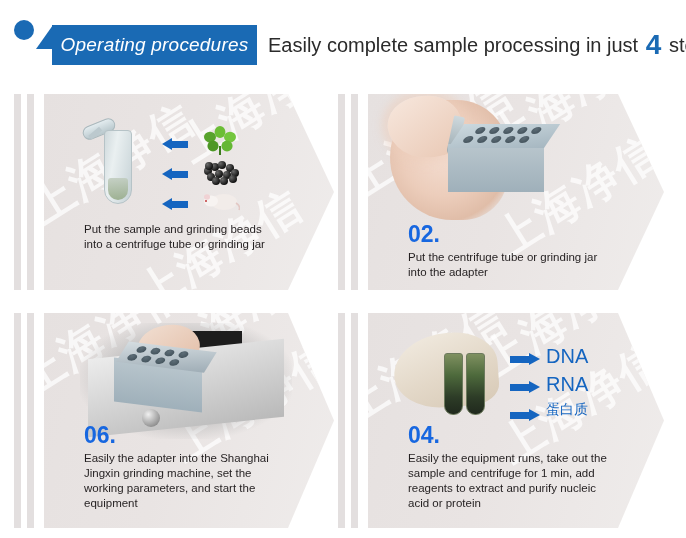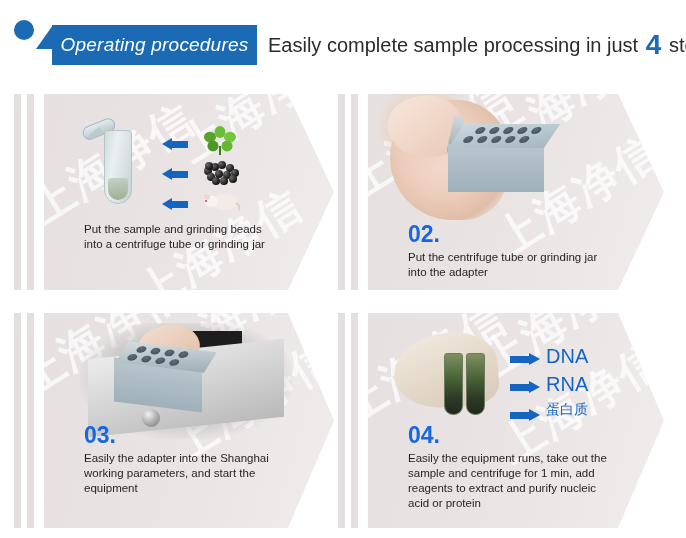--- a/index.html
+++ b/index.html
@@ -361,22 +361,23 @@
           <div class="hole" style="left:8px;top:12px;"></div>
             <div class="hole" style="left:22px;top:12px;"></div>
           <div class="hole" style="left:36px;top:12px;"></div>
             <div class="hole" style="left:50px;top:12px;"></div>
         </div>
       </div>
       <div style="position:absolute;left:62px;top:86px;width:18px;height:18px;border-radius:50%;background:radial-gradient(circle at 35% 30%,#f0f0f0,#6f6f6f);"></div>
     </div>
 
     <div class="cap" style="top:110px;">
-      <div class="stepno">03.</div>
+      <div class="stepno">06.</div>
       <div class="txt">Easily the adapter into the Shanghai</div>
+      <div class="txt">Jingxin grinding machine, set the</div>
       <div class="txt">working parameters, and start the</div>
       <div class="txt">equipment</div>
     </div>
   </div>
 </div>
 
 <div class="panel" style="left:338px;top:313px;width:334px;height:215px;">
   <div class="stripes" style="left:0;">
     <i class="s1"></i>
       <i class="s2"></i>

